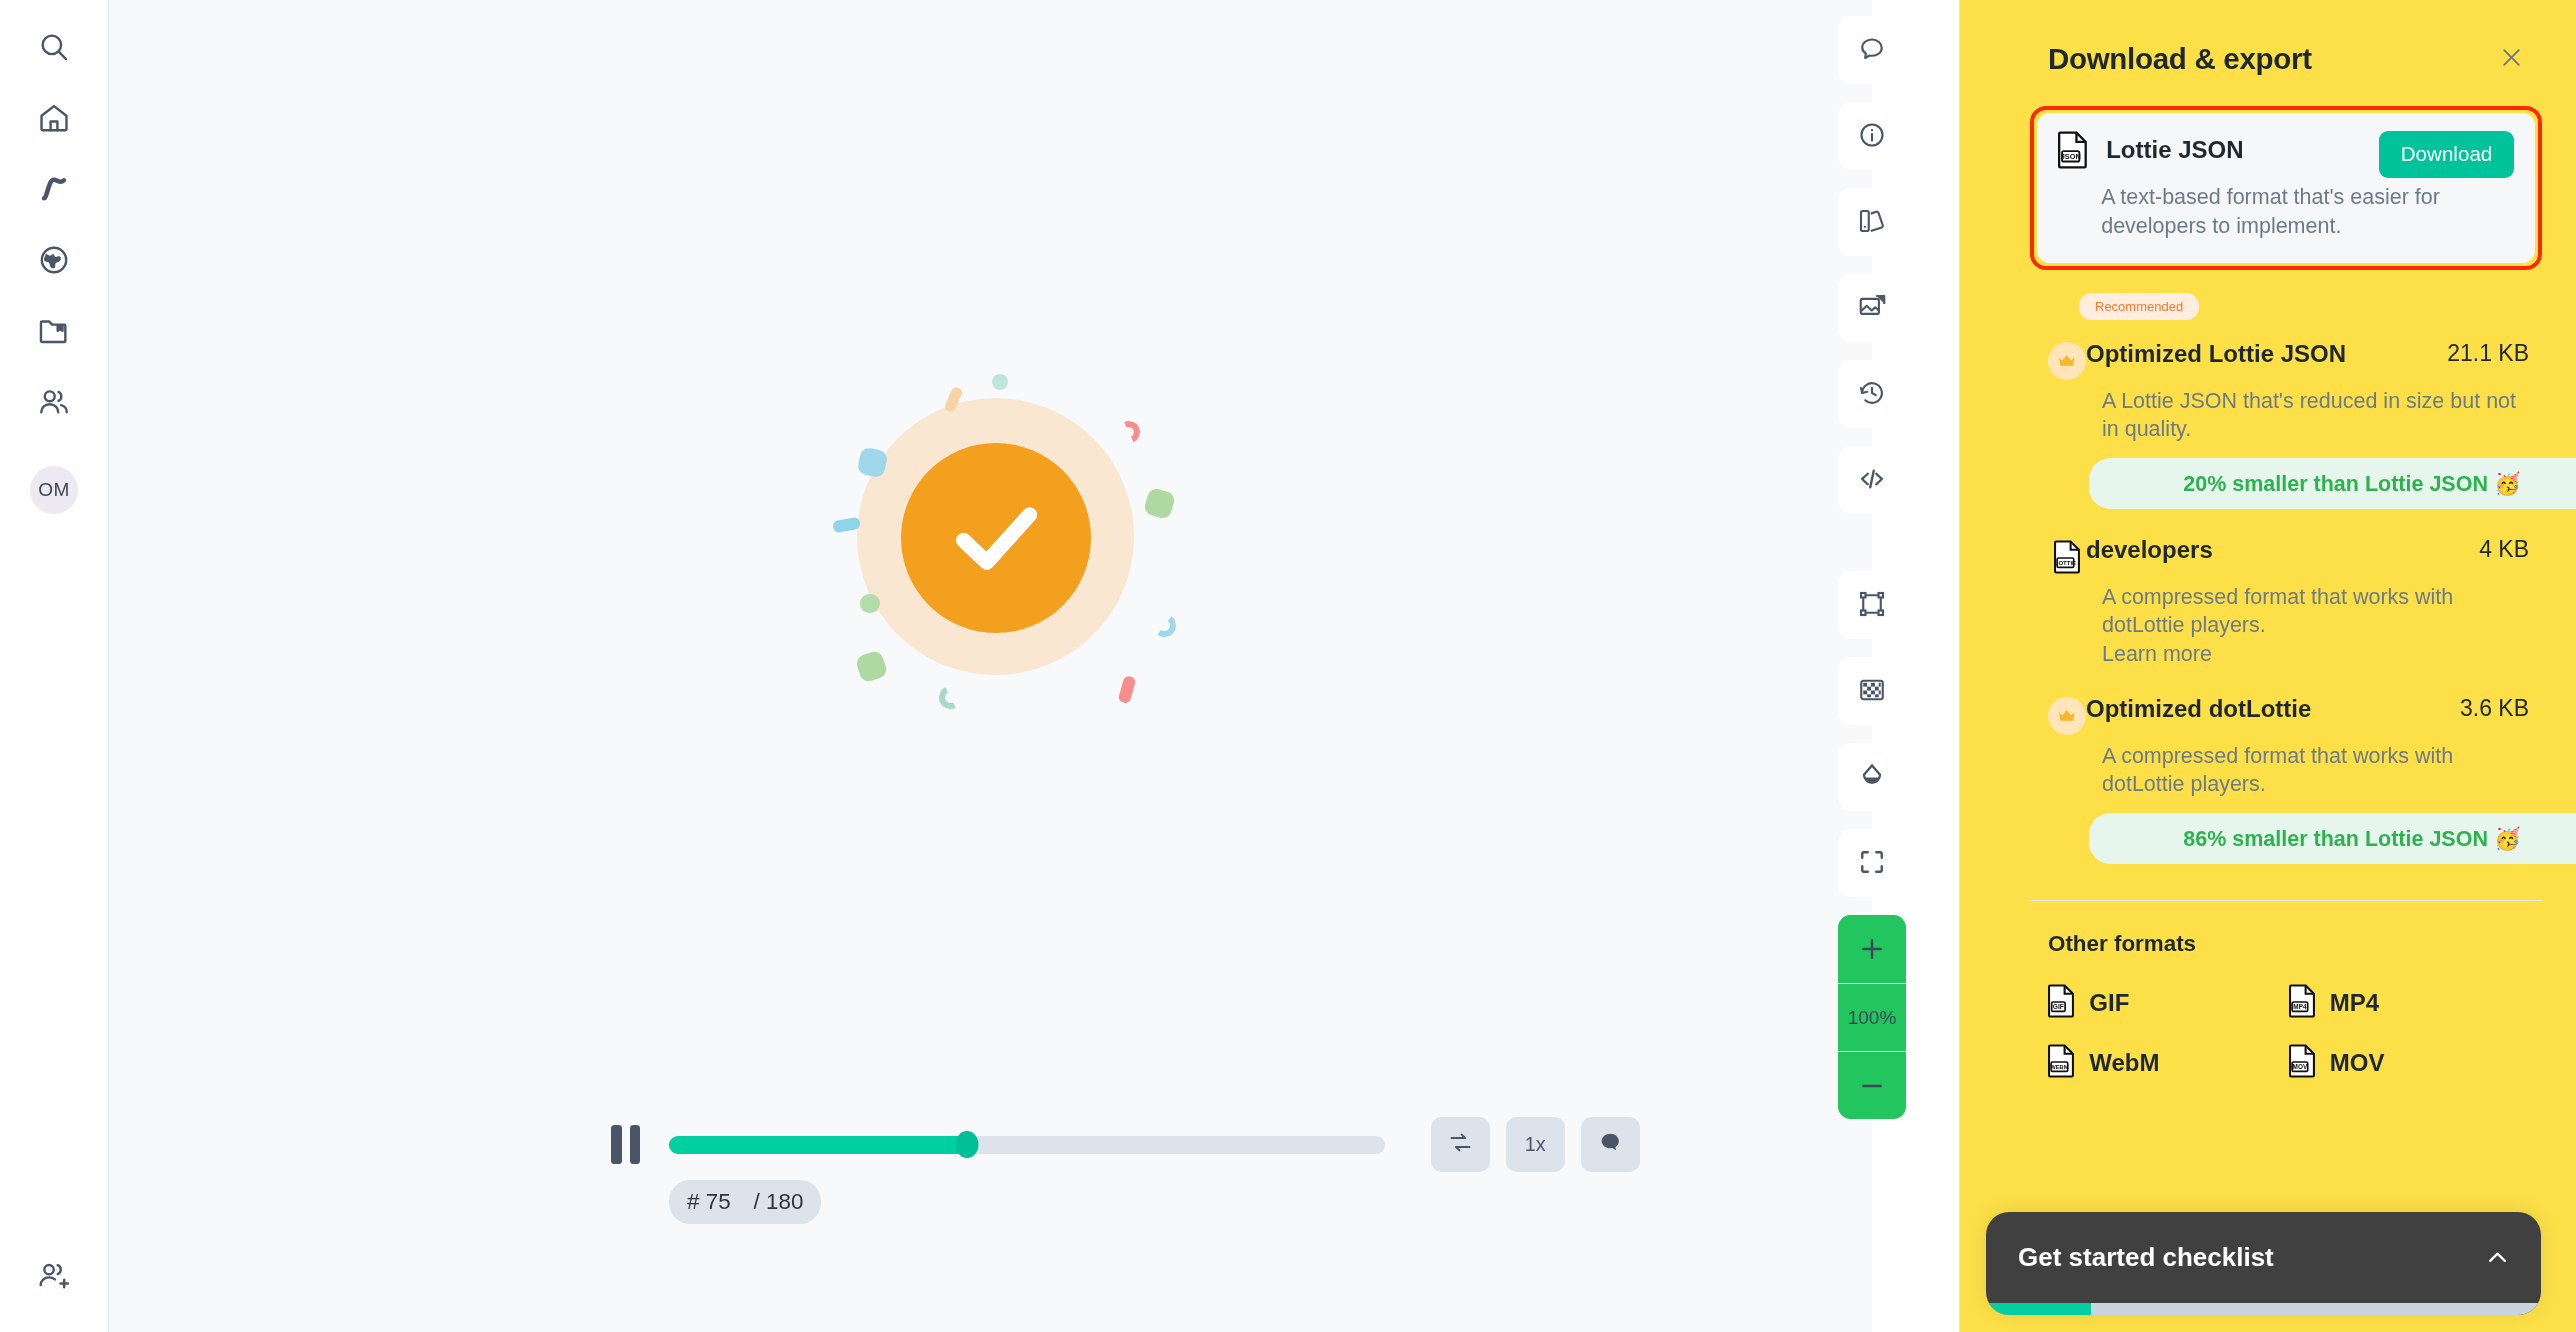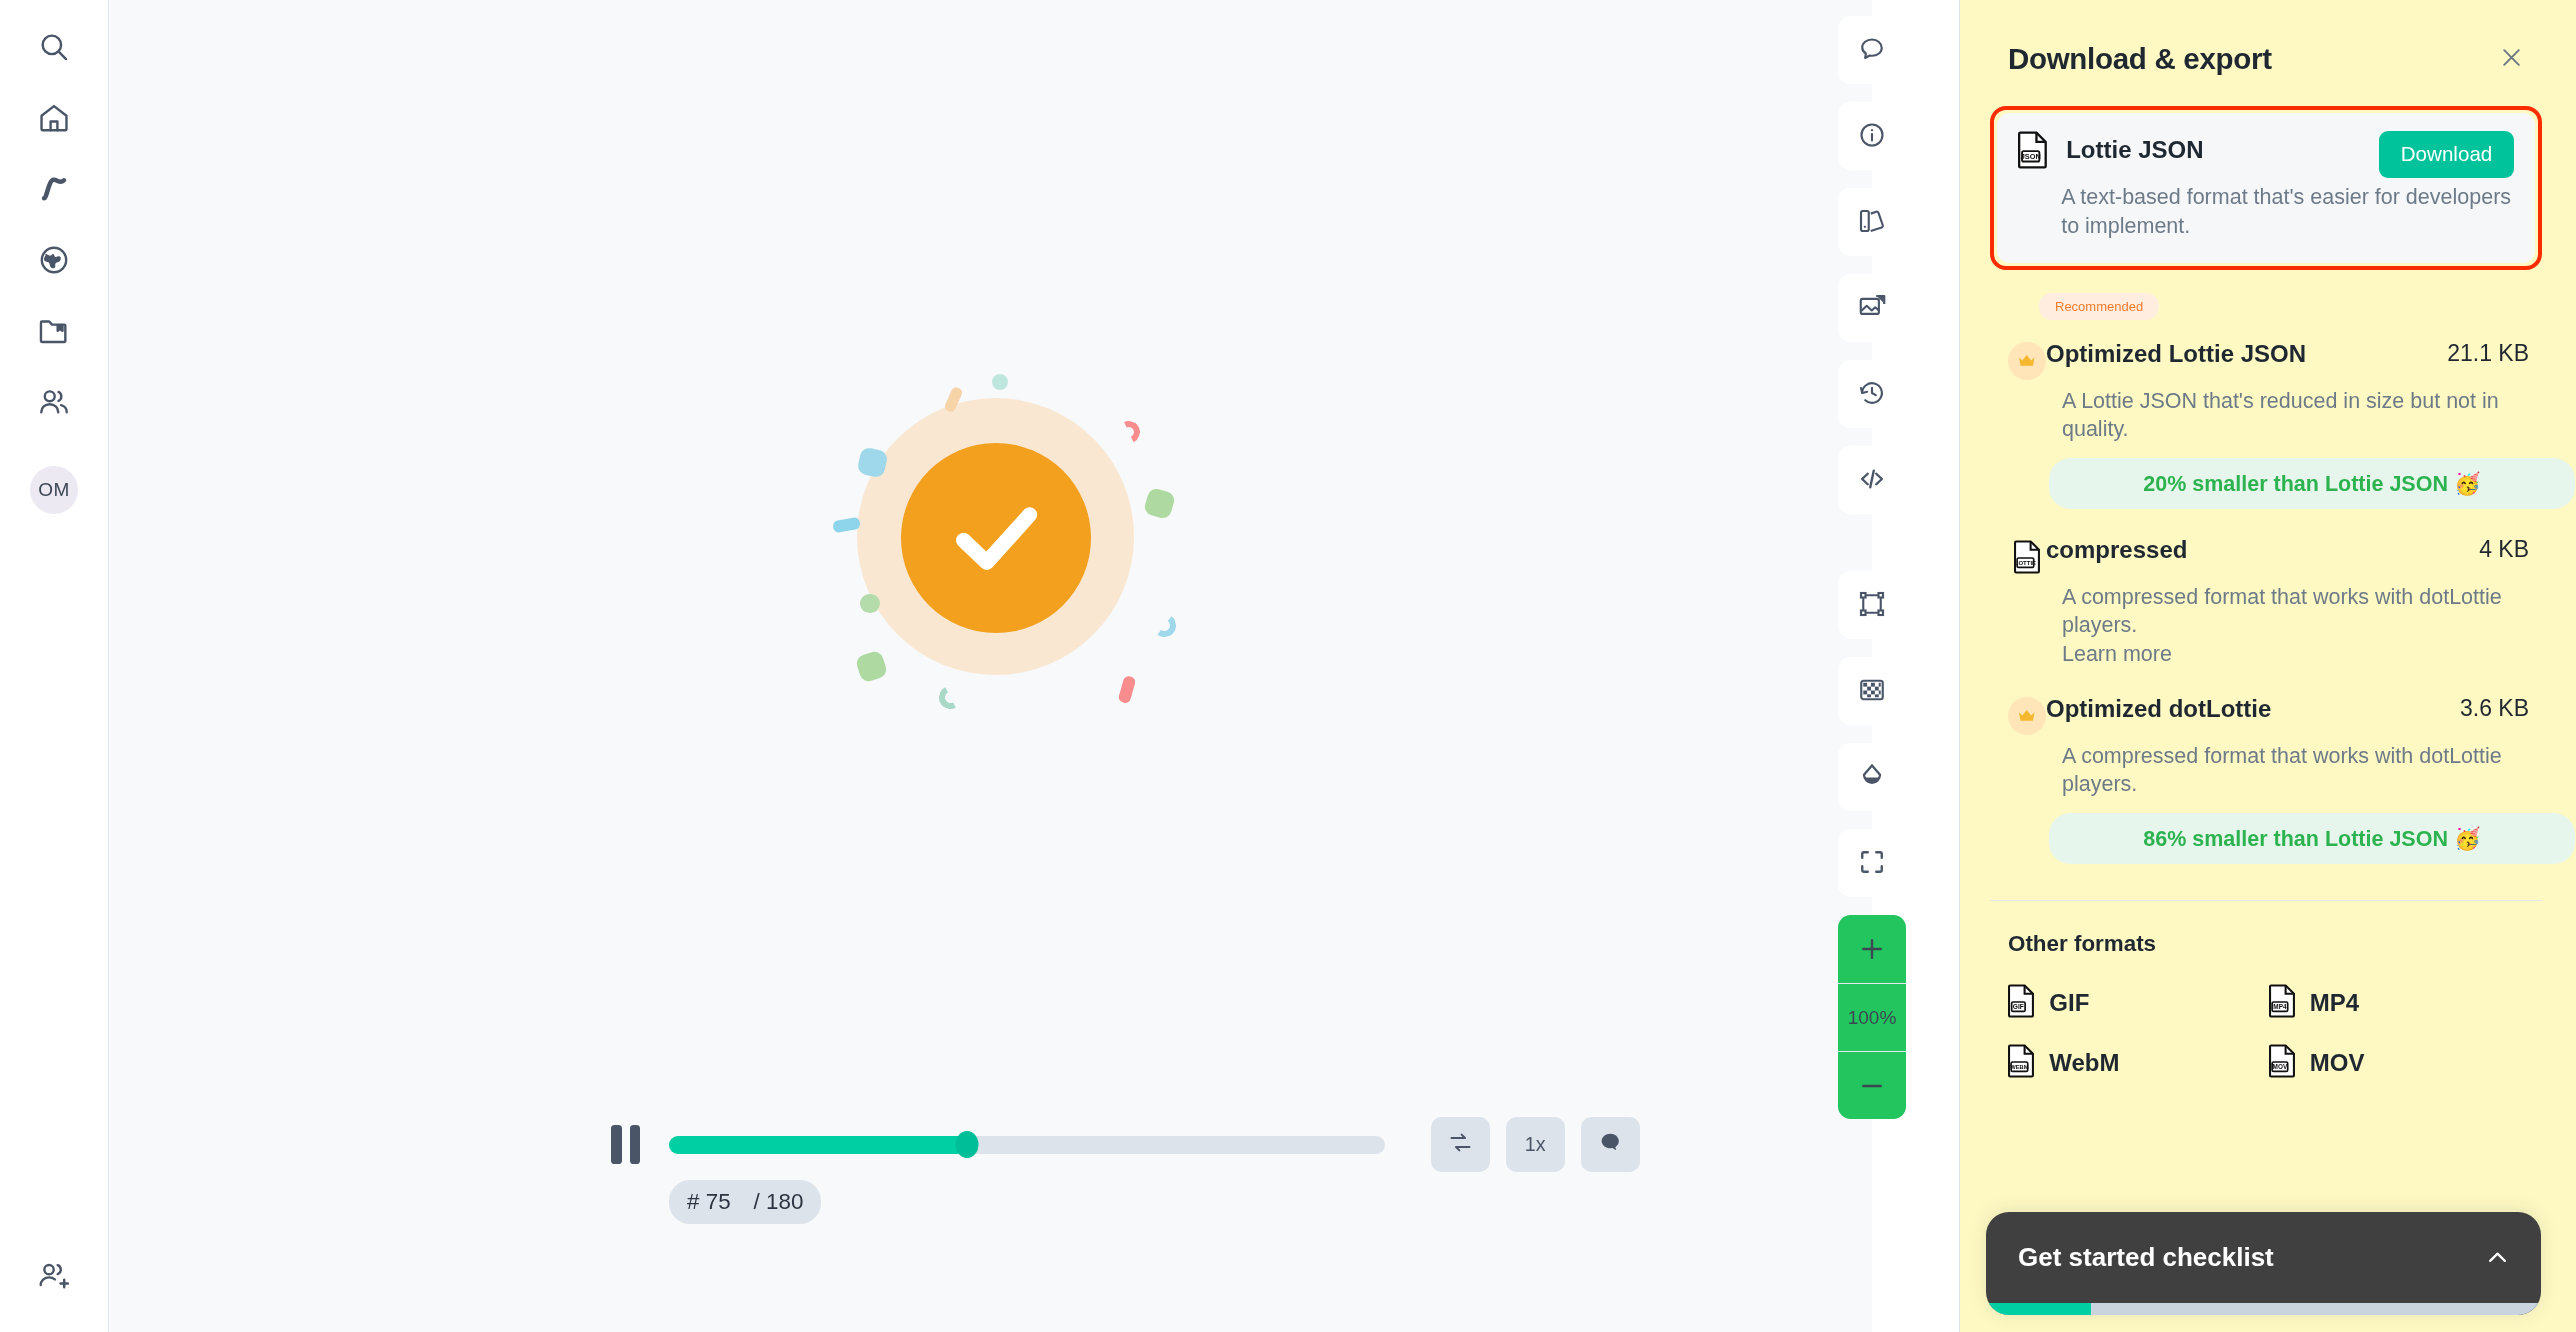--- a/index.html
+++ b/index.html
@@ -103,21 +103,21 @@
   }
   .zoom-cell {
     height: 68px; display: flex; align-items: center; justify-content: center;
     color: #3d4754; cursor: pointer; font-size: 19px;
   }
   .zoom-cell + .zoom-cell { border-top: 0.9px solid #e6ebf0; }
 
   
   .panel {
     position: absolute; left: 1959px; top: 0; width: 617px; height: 1333px;
-    background: #fef9c3; border-left: 0.9px solid #dbe2ea; overflow: hidden;
+    background: #fde047; border-left: 0.9px solid #dbe2ea; overflow: hidden; padding-left: 40px;
   }
   .panel-head {
     display: flex; align-items: center; justify-content: space-between;
     padding: 41px 47px 0 48px;
   }
   .panel-title { font-size: 29.5px; font-weight: 700; color: #1f2730; letter-spacing: -0.3px; }
   .close-x { width: 36px; height: 36px; display: flex; align-items: center; justify-content: center; cursor: pointer; color: #6b7785; }
 
   .hl-wrap {
     margin: 29px 34px 0 30px; border: 4.5px solid #f92b00; border-radius: 16px; padding: 2.7px;
@@ -481,21 +481,21 @@
     <div class="row" style="margin-top:27px">
       <div class="row-top">
         <span class="filebadge">
           <svg width="27" height="34" viewBox="0 0 26 32">
               <path d="M2 1h14l8 8v21a1 1 0 0 1-1 1H2a1 1 0 0 1-1-1V2a1 1 0 0 1 1-1z" fill="#fff" stroke="#111" stroke-width="2"></path>
               <path d="M16 1v8h8" fill="none" stroke="#111" stroke-width="2"></path>
               <rect x="3" y="17" width="16" height="9" rx="1.4" fill="#fff" stroke="#111" stroke-width="1.6"></rect>
               <text x="11" y="24" font-size="5.8" font-family="Liberation Sans, sans-serif" font-weight="700" text-anchor="middle" fill="#111">LOTTIE</text>
             </svg>
         </span>
-        <div class="row-name">compressed</div>
+        <div class="row-name">developers</div>
         <div class="row-size">4 KB</div>
       </div>
       <div class="row-desc">A compressed format that works with dotLottie players.</div>
       <div class="row-desc" style="margin-top:0">Learn more</div>
     </div>
 
     
     <div class="row" style="margin-top:27px">
       <div class="row-top">
         <span class="crown">

